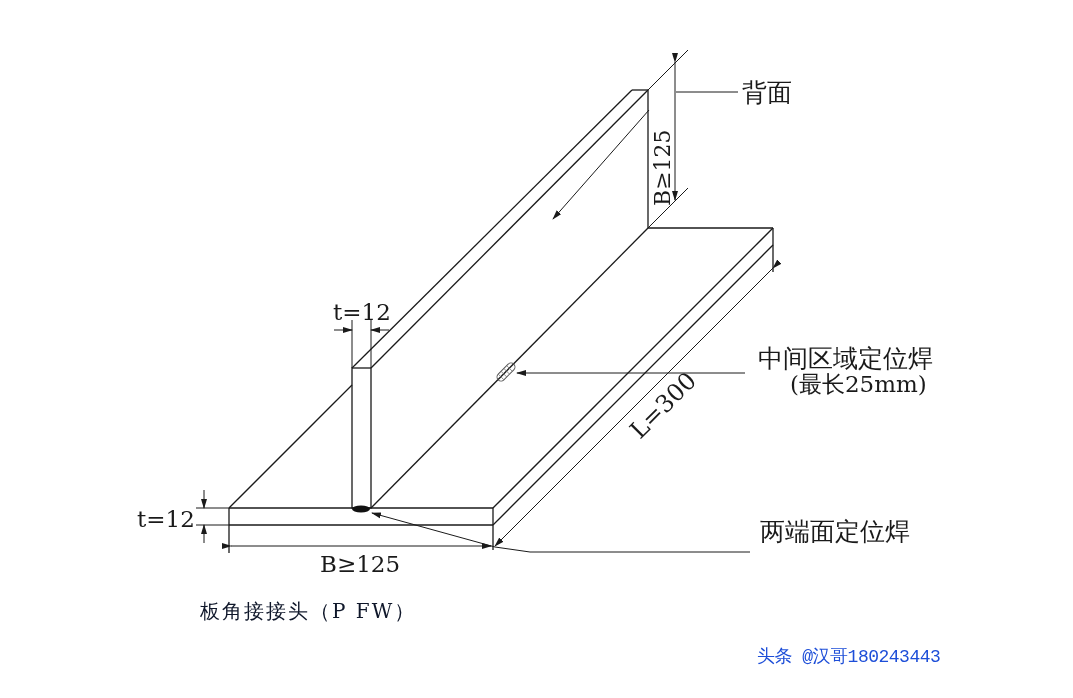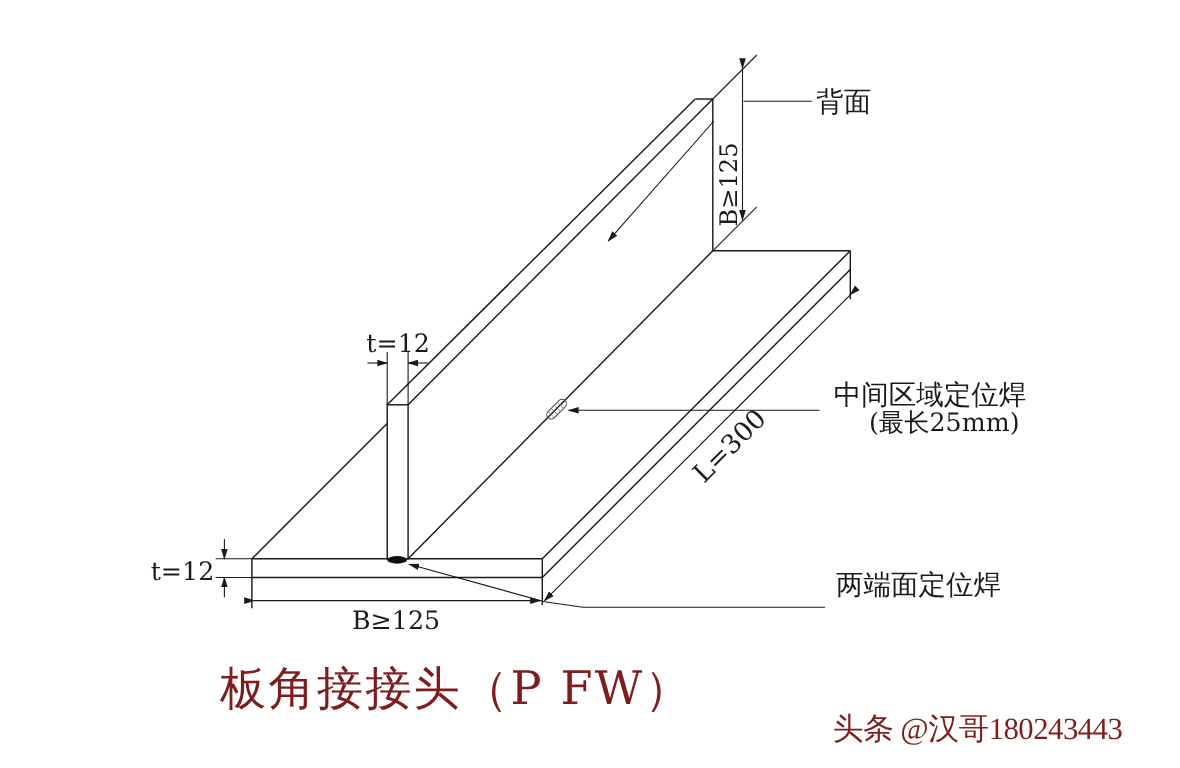--- a/index.html
+++ b/index.html
@@ -2,23 +2,23 @@
 <html><head>
 <meta charset="utf-8">
 <style>
   html, body { margin: 0; padding: 0; background: #ffffff; }
   body { width: 1073px; height: 698px; position: relative; overflow: hidden; }
   #drawing { position: absolute; left: 0; top: 0; }
   .ln { stroke: #1a1a1a; stroke-width: 1.3; fill: none; }
   .thin { stroke: #1a1a1a; stroke-width: 1; fill: none; }
   .lbl { font-family: "DejaVu Serif", "Liberation Serif", serif; fill: #1a1a1a; }
   .title { position: absolute; left: 200px; top: 598px; font-family: "DejaVu Serif", "Liberation Serif", serif;
-           font-size: 42px; color: #7f1d1d; letter-spacing: 2px; }
-  .watermark { position: absolute; left: 757px; top: 644px; font-family: Liberation Serif, serif;
-           font-size: 28px; color: #7f1d1d; letter-spacing: -0.5px; }
+           font-size: 20px; color: #0f172a; letter-spacing: 2px; }
+  .watermark { position: absolute; left: 757px; top: 644px; font-family: Liberation Mono, monospace;
+           font-size: 18px; color: #1d4ed8; letter-spacing: -0.5px; }
 </style>
 </head>
 <body>
 
 <svg id="drawing" width="1073" height="698" viewBox="0 0 1073 698" xmlns="http://www.w3.org/2000/svg">
   <defs>
     <marker id="arr" markerWidth="10" markerHeight="8" refX="9" refY="4" orient="auto" markerUnits="userSpaceOnUse">
       <path d="M0,1 L10,4 L0,7 Z" fill="#1a1a1a"></path>
     </marker>
   </defs>

